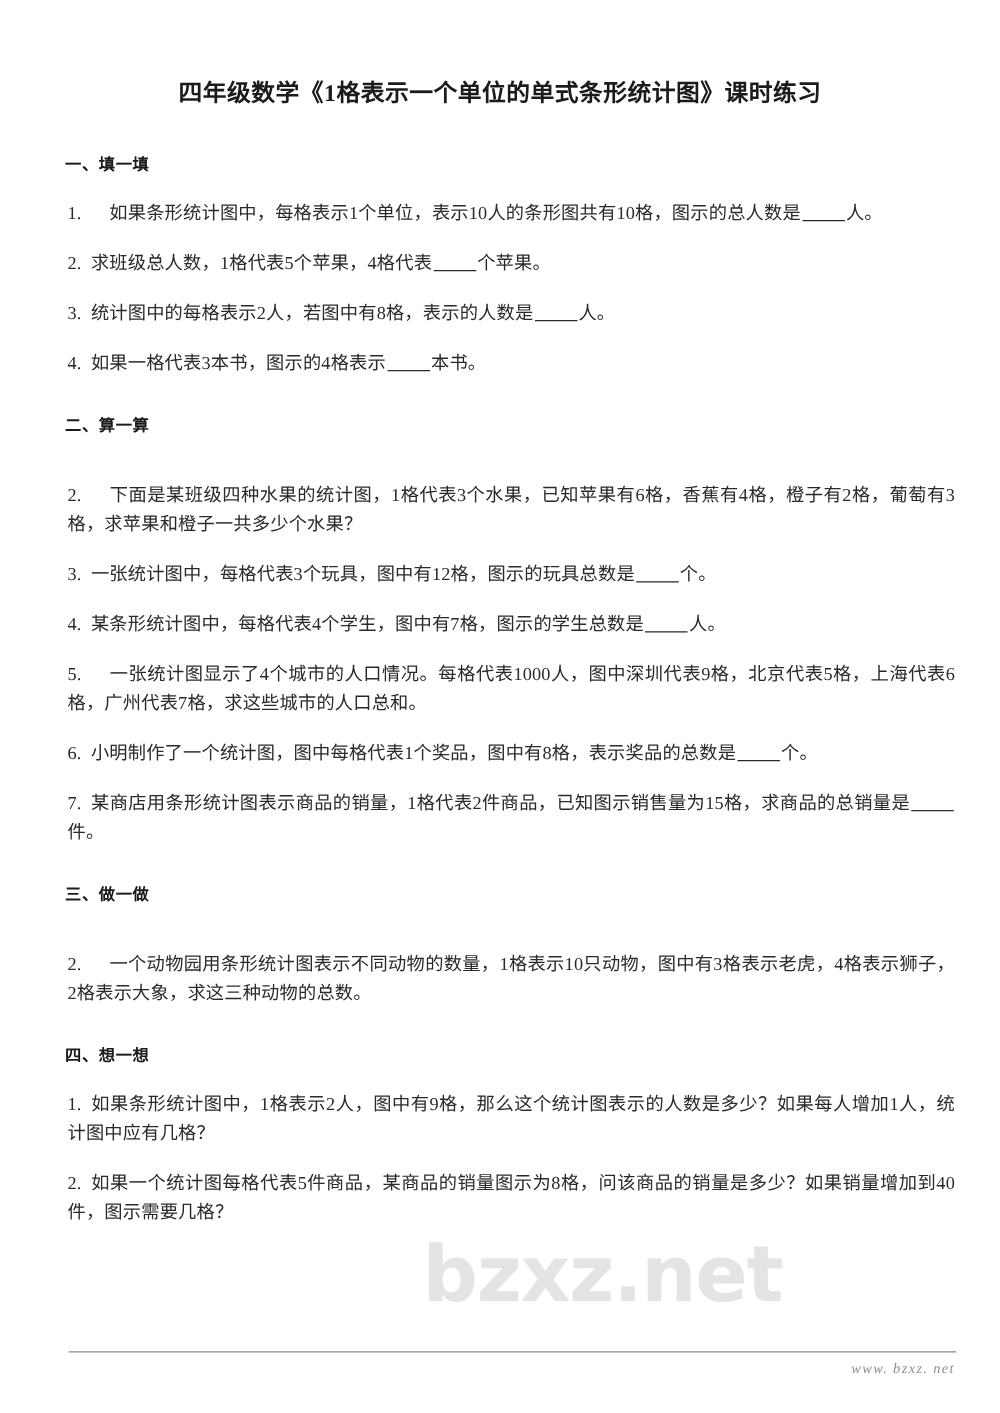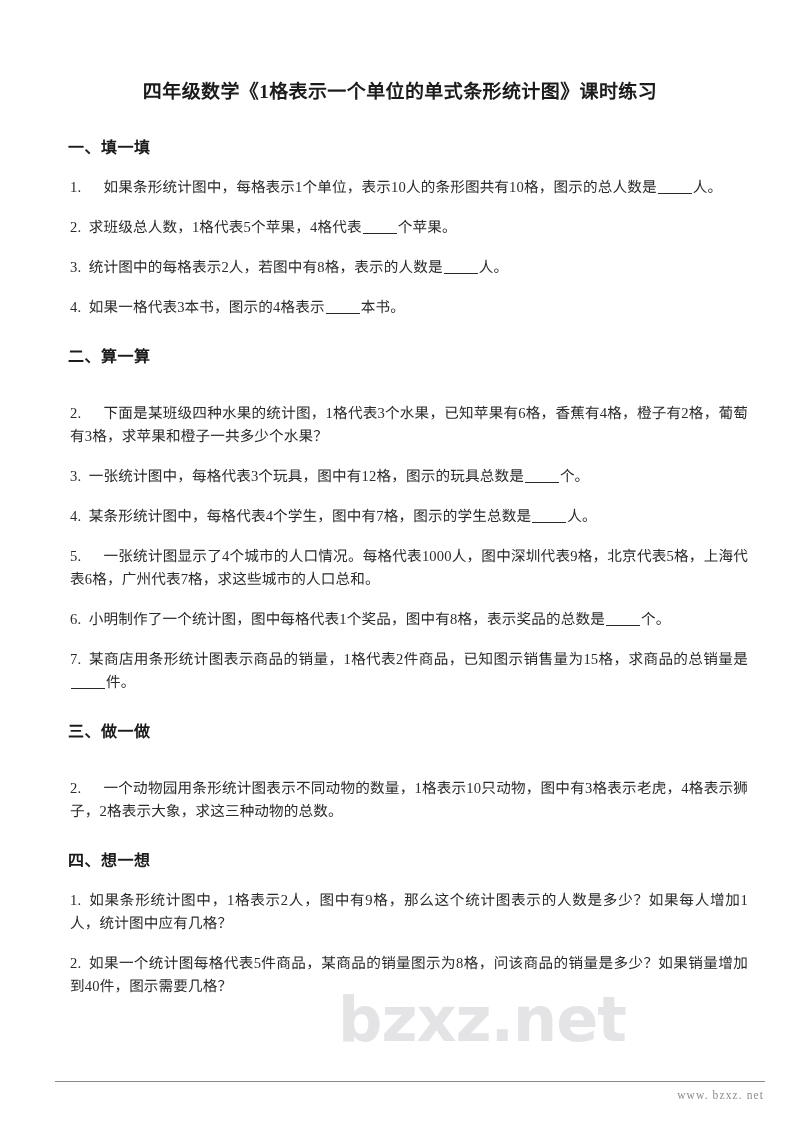--- a/index.html
+++ b/index.html
@@ -33,35 +33,35 @@
     color: #e4e4e6;
     line-height: 90px;
     white-space: nowrap;
     user-select: none;
     pointer-events: none;
     z-index: 0;
   }
   .content {
     position: relative;
     z-index: 2;
-    padding: 16px;
+    padding: 0;
   }
   .doc-title {
     text-align: center;
     font-size: 19px;
     font-weight: bold;
     letter-spacing: 0.4px;
     color: #1b1b1b;
     margin: 0;
     padding-top: 62px;
     padding-bottom: 0;
     line-height: 28px;
   }
   .section-heading {
-    font-size: 16px;
+    font-size: 13px;
     font-weight: bold;
     color: #1b1b1b;
     margin: 0;
     padding-left: 52px;
     line-height: 24px;
     letter-spacing: 0.5px;
   }
   .q {
     font-size: 14.6px;
     line-height: 23px;
@@ -98,20 +98,21 @@
     width: 710px;
     height: 0;
     border-top: 1.4px solid #8a8a8a;
     z-index: 3;
   }
   .footer-url {
     position: absolute;
     right: 36px;
     top: 1089px;
     font-family: "Liberation Serif", "DejaVu Serif", serif;
+    font-style: italic;
     font-size: 11.5px;
     letter-spacing: 1.1px;
     color: #8c8c8c;
     z-index: 3;
   }
 </style>
 </head>
 <body>
 
 <div class="page">

